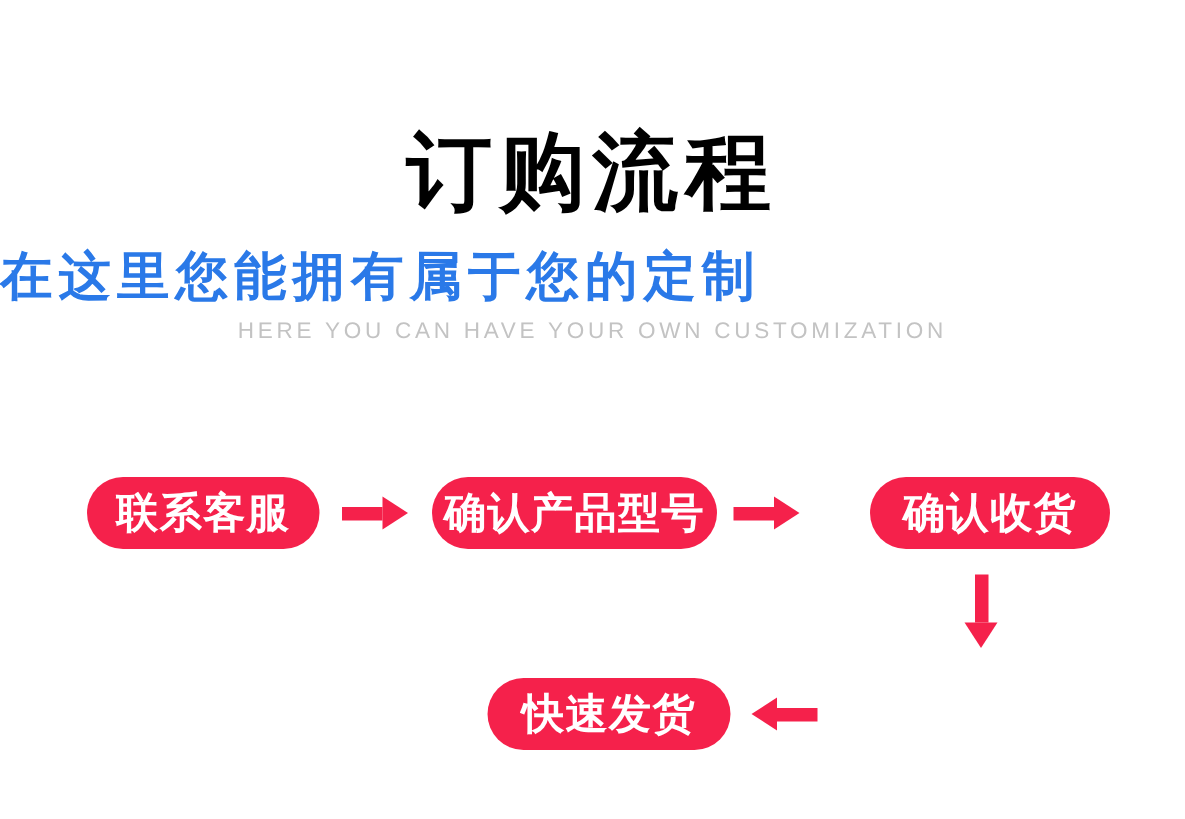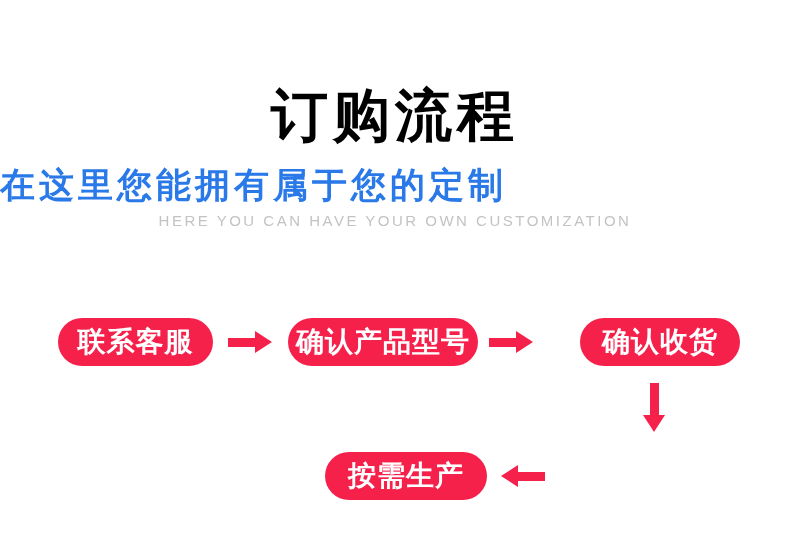--- a/index.html
+++ b/index.html
@@ -130,17 +130,17 @@
       <span class="head"></span>
     </div>
 
 
     <div class="arrow arrow-left arrow-4">
       <span class="head"></span>
       <span class="shaft"></span>
     </div>
 
     <div class="pill pill-receipt">
-      <span>按需生产</span>
+      <span>快速发货</span>
     </div>
 
   </div>
 </div>
 
 </body></html>

